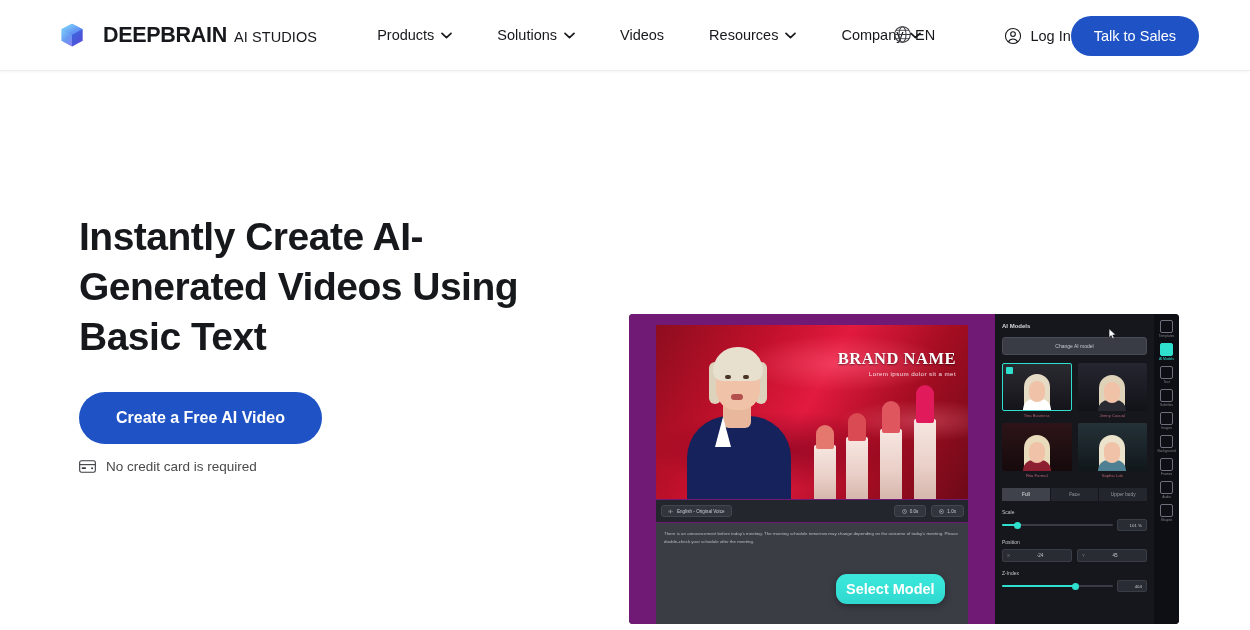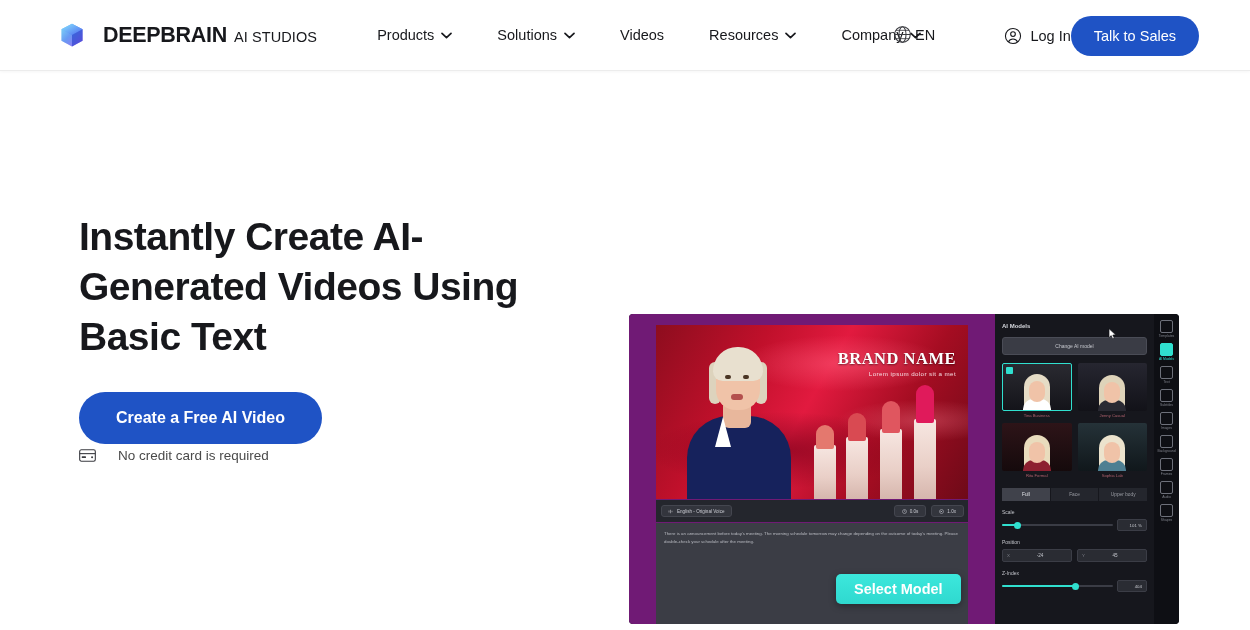--- a/index.html
+++ b/index.html
@@ -120,22 +120,22 @@
     display: inline-block;
     background: #1f53c5;
     color: #ffffff;
     font-size: 16px; font-weight: 700;
     border: none; border-radius: 28px;
     padding: 17px 37px;
     cursor: pointer;
     font-family: "Liberation Sans", sans-serif;
   }
   .no-credit {
-    display: flex; align-items: center; gap: 22px;
-    margin-top: 4px;
+    display: flex; align-items: center; gap: 10px;
+    margin-top: 15px;
     font-size: 13.5px; color: #4a4a4a;
   }
 
   
   .editor {
     position: absolute;
     left: 629px; top: 243px;
     width: 550px; height: 310px;
     background: #0e0f14;
     border-radius: 4px;
@@ -261,22 +261,22 @@
     background: #3b3d45;
     padding: 7px 8px;
   }
   .script-text {
     font-size: 4.4px; line-height: 8px; color:#b9bbc2;
   }
   .btn-select-model {
     position:absolute; left: 207px; top: 260px;
     background: linear-gradient(180deg,#3ce8dc 0%,#2fd9cf 100%);
     color:#ffffff; font-weight:700; font-size: 14.5px;
-    border:none; border-radius: 5px;
-    padding: 7px 18px;
+    border:none; border-radius: 11px;
+    padding: 7px 10px;
     cursor:pointer;
     box-shadow: 0 2px 7px rgba(0,0,0,0.35);
     font-family: "Liberation Sans", sans-serif;
     white-space: nowrap;
   }
 
   
   .editor-panel {
     width: 159px; height: 310px;
     background: #16171d;

